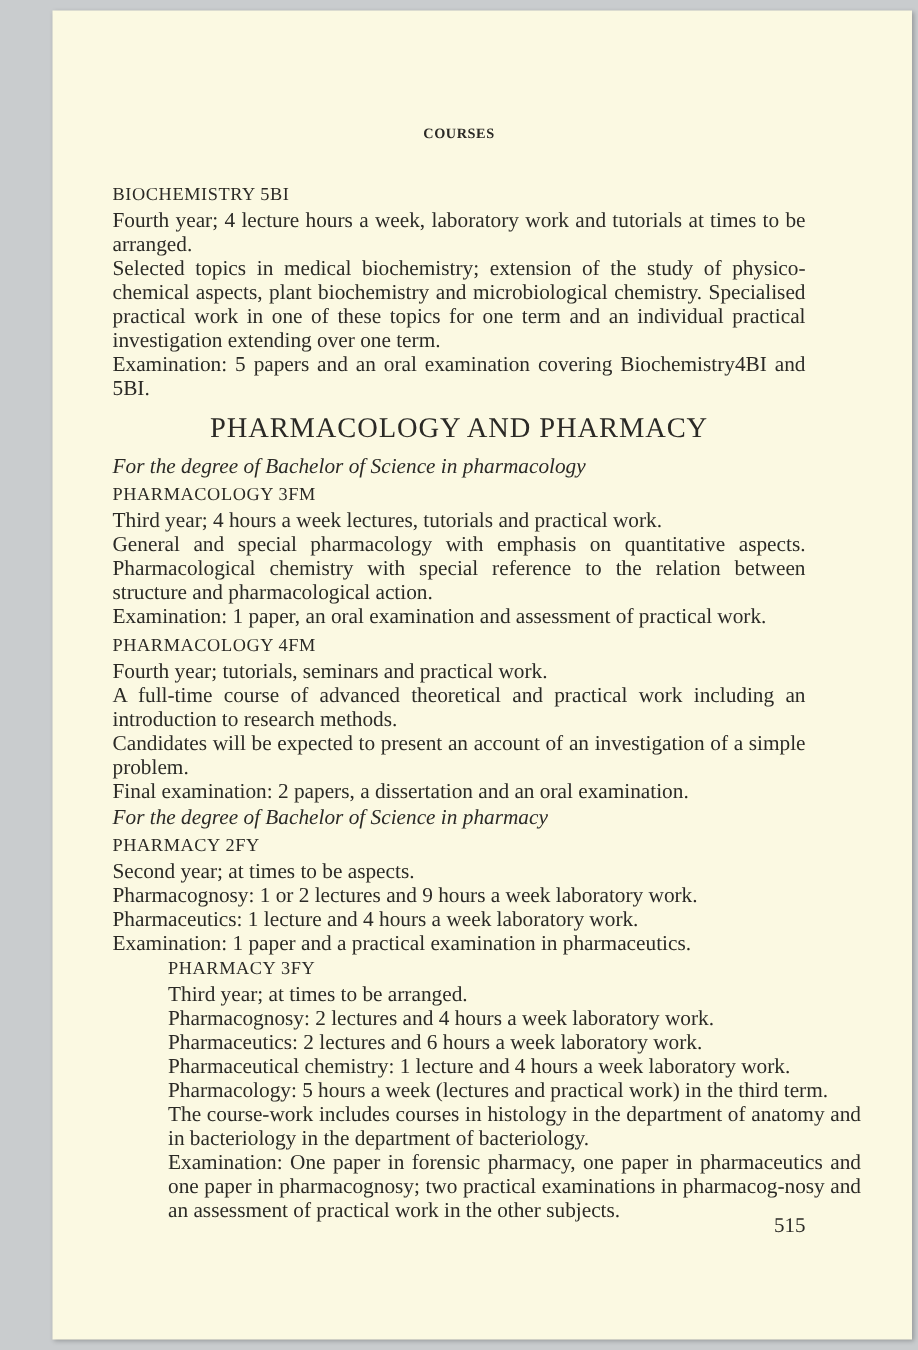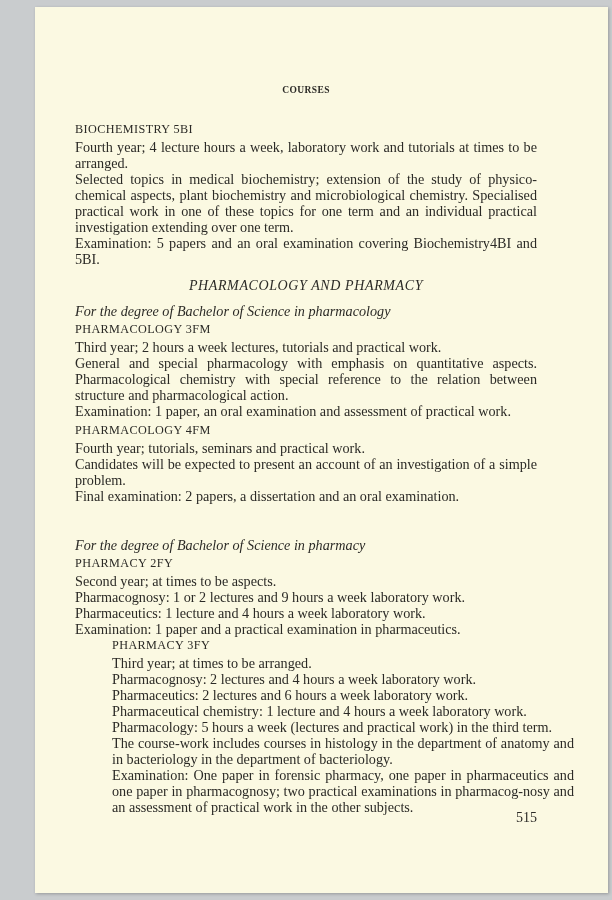--- a/index.html
+++ b/index.html
@@ -29,21 +29,21 @@
     position: absolute; top: 75px; left: 0; width: 462px;
     text-align: center; font-size: 9.5px; letter-spacing: 0.4px;
     font-weight: bold;
   }
   .block { position: absolute; left: 0; width: 462px; }
   .course-code { font-size: 12.2px; letter-spacing: 0.4px; margin-bottom: 2px; }
   .para { text-align: justify; text-align-last: left; }
   .para p { margin: 0; }
   .section-title {
     position: absolute; left: 0; width: 462px; text-align: center;
-    font-size: 14px; letter-spacing: 0.6px; font-style: italic;
+    font-size: 19px; letter-spacing: 0.6px;
   }
   .degree { font-style: italic; margin-bottom: 2px; }
   .page-number {
     position: absolute; left: 0; width: 462px; text-align: right;
     top: 803px; font-size: 14px;
   }
 </style>
 </head>
 <body>
 
@@ -60,30 +60,31 @@
         <p>Examination: 5 papers and an oral examination covering Biochemistry4BI and 5BI.</p>
       </div>
     </div>
 
     <div class="section-title" style="top:271px;">PHARMACOLOGY AND PHARMACY</div>
 
     <div class="block" style="top:296px;">
       <div class="degree">For the degree of Bachelor of Science in pharmacology</div>
       <div class="course-code">PHARMACOLOGY 3FM</div>
       <div class="para">
-        <p>Third year; 2 hours a week lectures, tutorials and practical work.</p>
+        <p>Third year; 4 hours a week lectures, tutorials and practical work.</p>
         <p>General and special pharmacology with emphasis on quantitative aspects. Pharmacological chemistry with special reference to the relation between structure and pharmacological action.</p>
         <p>Examination: 1 paper, an oral examination and assessment of practical work.</p>
       </div>
     </div>
 
     <div class="block" style="top:415px;">
       <div class="course-code">PHARMACOLOGY 4FM</div>
       <div class="para">
         <p>Fourth year; tutorials, seminars and practical work.</p>
+        <p>A full-time course of advanced theoretical and practical work including an introduction to research methods.</p>
         <p>Candidates will be expected to present an account of an investigation of a simple problem.</p>
         <p>Final examination: 2 papers, a dissertation and an oral examination.</p>
       </div>
     </div>
 
     <div class="block" style="top:530px;">
       <div class="degree">For the degree of Bachelor of Science in pharmacy</div>
       <div class="course-code">PHARMACY 2FY</div>
       <div class="para">
         <p>Second year; at times to be aspects.</p>

